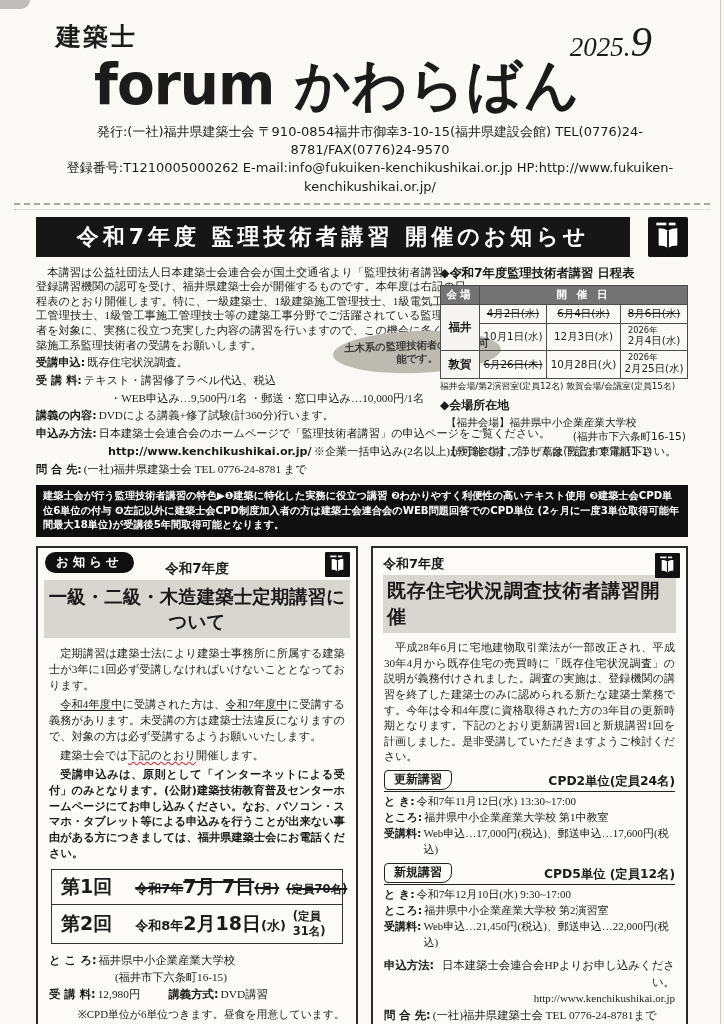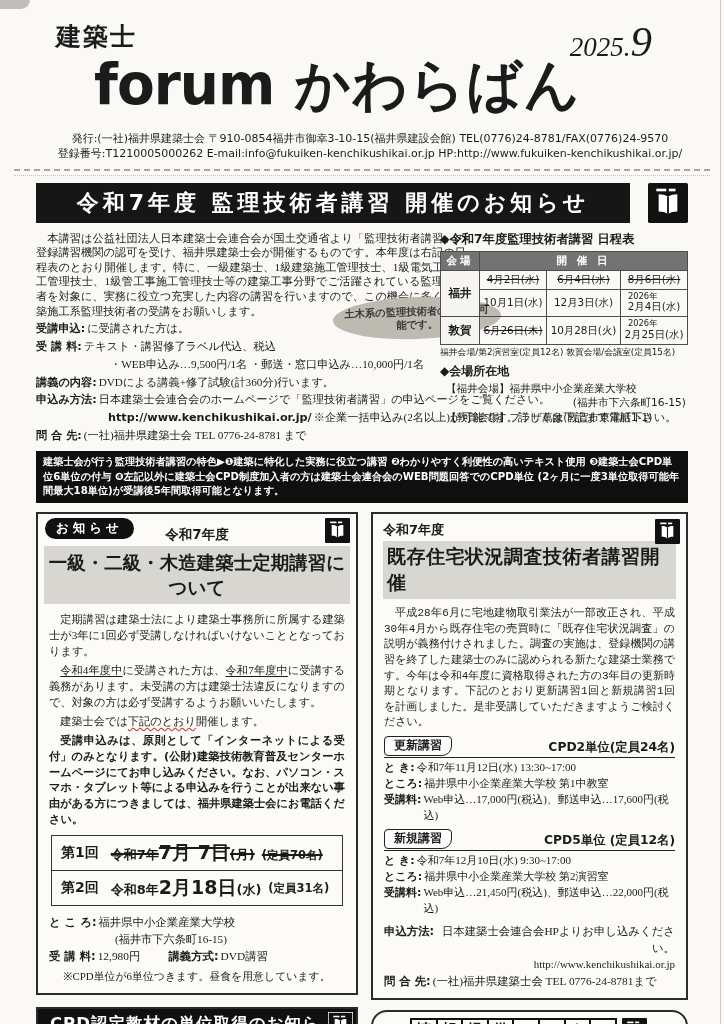--- a/index.html
+++ b/index.html
@@ -11,21 +11,21 @@
   .corner-smudge{position:absolute;left:0;top:0;width:30px;height:9px;background:#8f8d88;opacity:.55;border-bottom-right-radius:10px;}
   .edge-line{position:absolute;right:3px;top:0;bottom:0;width:1px;background:#cfccc5;}
 
   
   .hdr{position:relative;padding:20px 40px 0 56px;}
   .brand{font-size:25px;font-weight:bold;letter-spacing:2px;}
   .issue{position:absolute;top:20px;right:72px;font-family:"Liberation Serif",serif;font-style:italic;font-size:27px;}
   .issue .mo{font-size:43px;line-height:1;}
   .logo{margin:-4px 0 0 38px;font-size:55px;font-weight:bold;white-space:nowrap;letter-spacing:1px;transform:scaleY(1.02);}
   .logo .latin{letter-spacing:-1px;}
-  .pub{text-align:center;font-size:11px;line-height:1.4;margin-top:8px;}
+  .pub{text-align:center;font-size:13px;line-height:1.4;margin-top:0;}
   .divider{margin:7px 14px 0;height:4px;border-top:2px dashed #aBa8a1;border-bottom:1px dotted #c8c5be;}
 
   
   .banner-row{display:flex;align-items:stretch;gap:18px;margin:7px 36px 0;height:40px;}
   .banner{flex:1;background:#161616;color:#fff;display:flex;align-items:center;justify-content:center;
           font-size:22px;font-weight:bold;letter-spacing:4px;}
   .book{display:inline-flex;flex:0 0 auto;}
   .book svg{width:100%;height:100%;display:block;}
   .book.lg{width:40px;height:40px;}
   .book.sm{width:25px;height:25px;}
@@ -76,46 +76,46 @@
   .la-title{background:#d8d6d0;text-align:center;font-weight:bold;font-size:18.5px;margin-top:2px;padding:4px 0;}
   .la-book{position:absolute;right:6px;top:4px;}
   .la-body{padding:8px 11px 9px;font-size:11.2px;}
   .la-body p{margin:0 0 3px;line-height:1.42;text-indent:1em;text-align:justify;}
   .u{text-decoration:underline;text-underline-offset:2px;}
   .uw{text-decoration:underline;text-decoration-style:wavy;text-decoration-color:#c33;text-underline-offset:2px;}
   .pbold{font-weight:bold;}
   .sess{border:1.5px solid #333;margin:7px 2px 8px;}
   .sess-row{display:flex;align-items:center;padding:4px 9px;}
   .sess-row + .sess-row{border-top:1.5px solid #333;}
-  .sess-no{font-weight:bold;font-size:14px;margin-right:12px;white-space:nowrap;}
+  .sess-no{font-weight:bold;font-size:19px;margin-right:23px;white-space:nowrap;}
   .sess-date{font-weight:bold;white-space:nowrap;}
   .era{font-size:13px;}
   .big{font-size:19px;}
   .day{font-size:13px;}
   .cap{font-size:11.5px;margin-left:7px;font-weight:bold;}
   .struck{text-decoration:line-through;text-decoration-thickness:1.5px;}
   .kv{display:flex;font-size:11.4px;line-height:1.5;}
   .kv .lbl{font-weight:bold;white-space:nowrap;}
   .kv .val{margin-left:2px;}
   .kv .val2{margin-left:28px;}
   .sub-ind{padding-left:66px;line-height:1.45;}
-  .note-c{text-align:center;font-size:10.9px;margin-top:3px;}
+  .note-c{text-align:right;font-size:10.9px;margin-top:3px;}
 
   
   .cb-head{position:relative;background:#101010;color:#fff;text-align:center;font-weight:bold;
            font-size:16.5px;padding:4px 30px 4px 6px;letter-spacing:1px;}
   .cb-book{position:absolute;right:3px;top:3px;}
 
   
   .ra-head{position:relative;padding:7px 10px 0;}
   .ra-year{font-weight:bold;font-size:13px;}
   .ra-title{background:#d8d6d0;font-weight:bold;font-size:19px;margin-top:2px;padding:3px 4px;letter-spacing:0.5px;}
   .ra-book{position:absolute;right:6px;top:5px;}
   .ra-body{padding:7px 11px 8px;font-size:11px;}
-  .ra-body .para{margin:0 0 5px;line-height:1.42;text-indent:1em;text-align:justify;font-family:Liberation Mono, monospace;}
+  .ra-body .para{margin:0 0 5px;line-height:1.42;text-indent:1em;text-align:justify;}
   .course{margin-top:5px;}
   .course-head{display:flex;align-items:flex-end;justify-content:space-between;border-bottom:1.5px solid #222;
                padding-bottom:1px;margin-bottom:2px;}
   .tab{border:1.3px solid #222;border-radius:4px 4px 10px 4px;padding:0 9px 1px;font-weight:bold;font-size:12px;background:#fdfcfa;}
   .cpd-cap{font-weight:bold;font-size:12.3px;}
   .course .kv{font-size:11px;line-height:1.45;}
   .apply{margin-top:6px;text-align:right;}
   .url-ind{padding-left:70px;line-height:1.45;font-size:11px;}
 
   
@@ -154,21 +154,21 @@
         <line x1="12" y1="8.3" x2="12" y2="18.7" stroke="#111" stroke-width="1.1"></line>
       </svg>
   </span>
 </div>
 
 <section class="intro">
   <div class="intro-main">
     <p class="lead serif">本講習は公益社団法人日本建築士会連合会が国土交通省より「監理技術者講習」の登録講習機関の認可を受け、福井県建築士会が開催するものです。本年度は右記の日程表のとおり開催します。特に、一級建築士、1級建築施工管理技士、1級電気工事施工管理技士、1級管工事施工管理技士等の建築工事分野でご活躍されている監理技術者を対象に、実務に役立つ充実した内容の講習を行いますので、この機会に多くの建築施工系監理技術者の受講をお願いします。</p>
     <div class="lrow">
         <span class="lbl">受講申込:</span>
-        <span class="val serif">に受講された方は。</span>
+        <span class="val serif">既存住宅状況調査。</span>
       </div>
     <div class="lrow">
         <span class="lbl">受 講 料:</span>
         <span class="val serif">テキスト・講習修了ラベル代込、税込</span>
       </div>
     <div class="lrow ind">
         <span class="val serif">・WEB申込み…9,500円/1名 ・郵送・窓口申込み…10,000円/1名</span>
       </div>
     <div class="lrow">
         <span class="lbl">講義の内容:</span>

